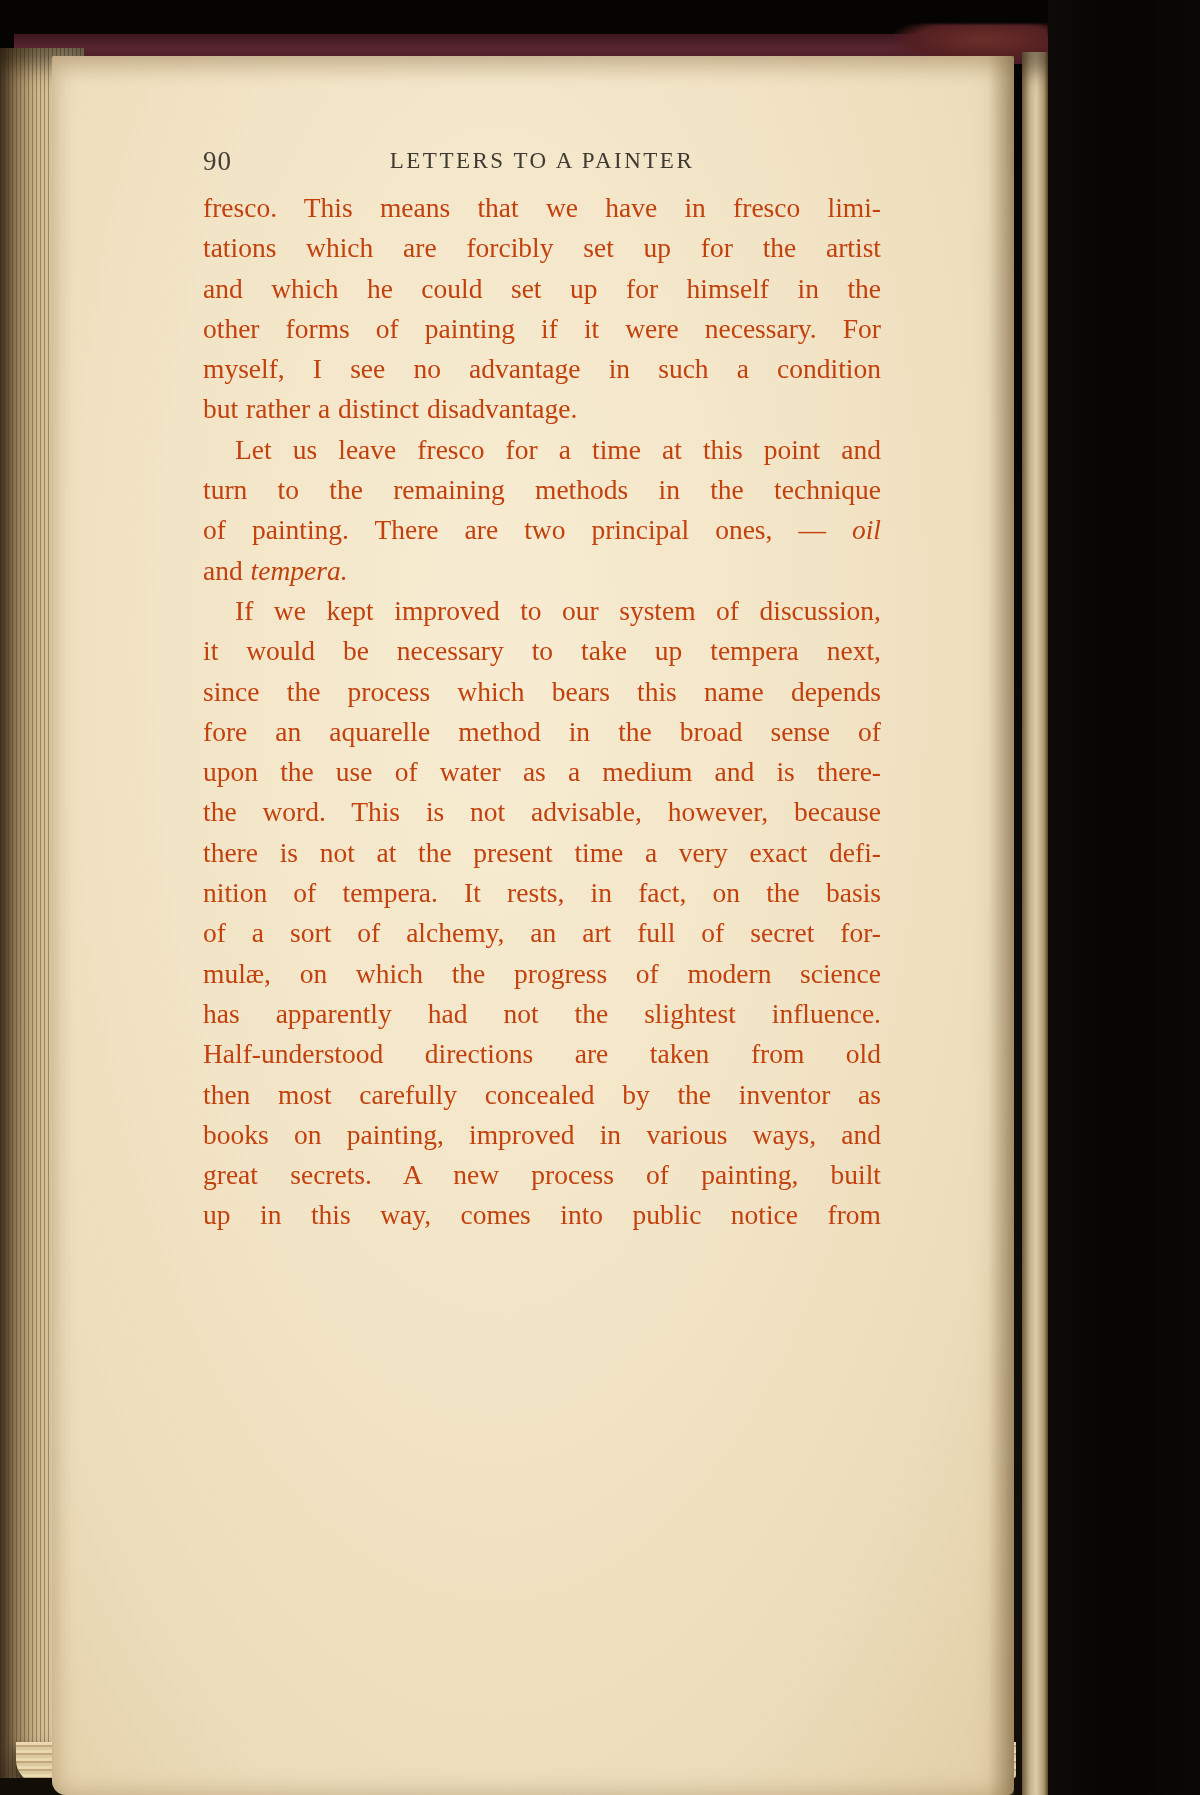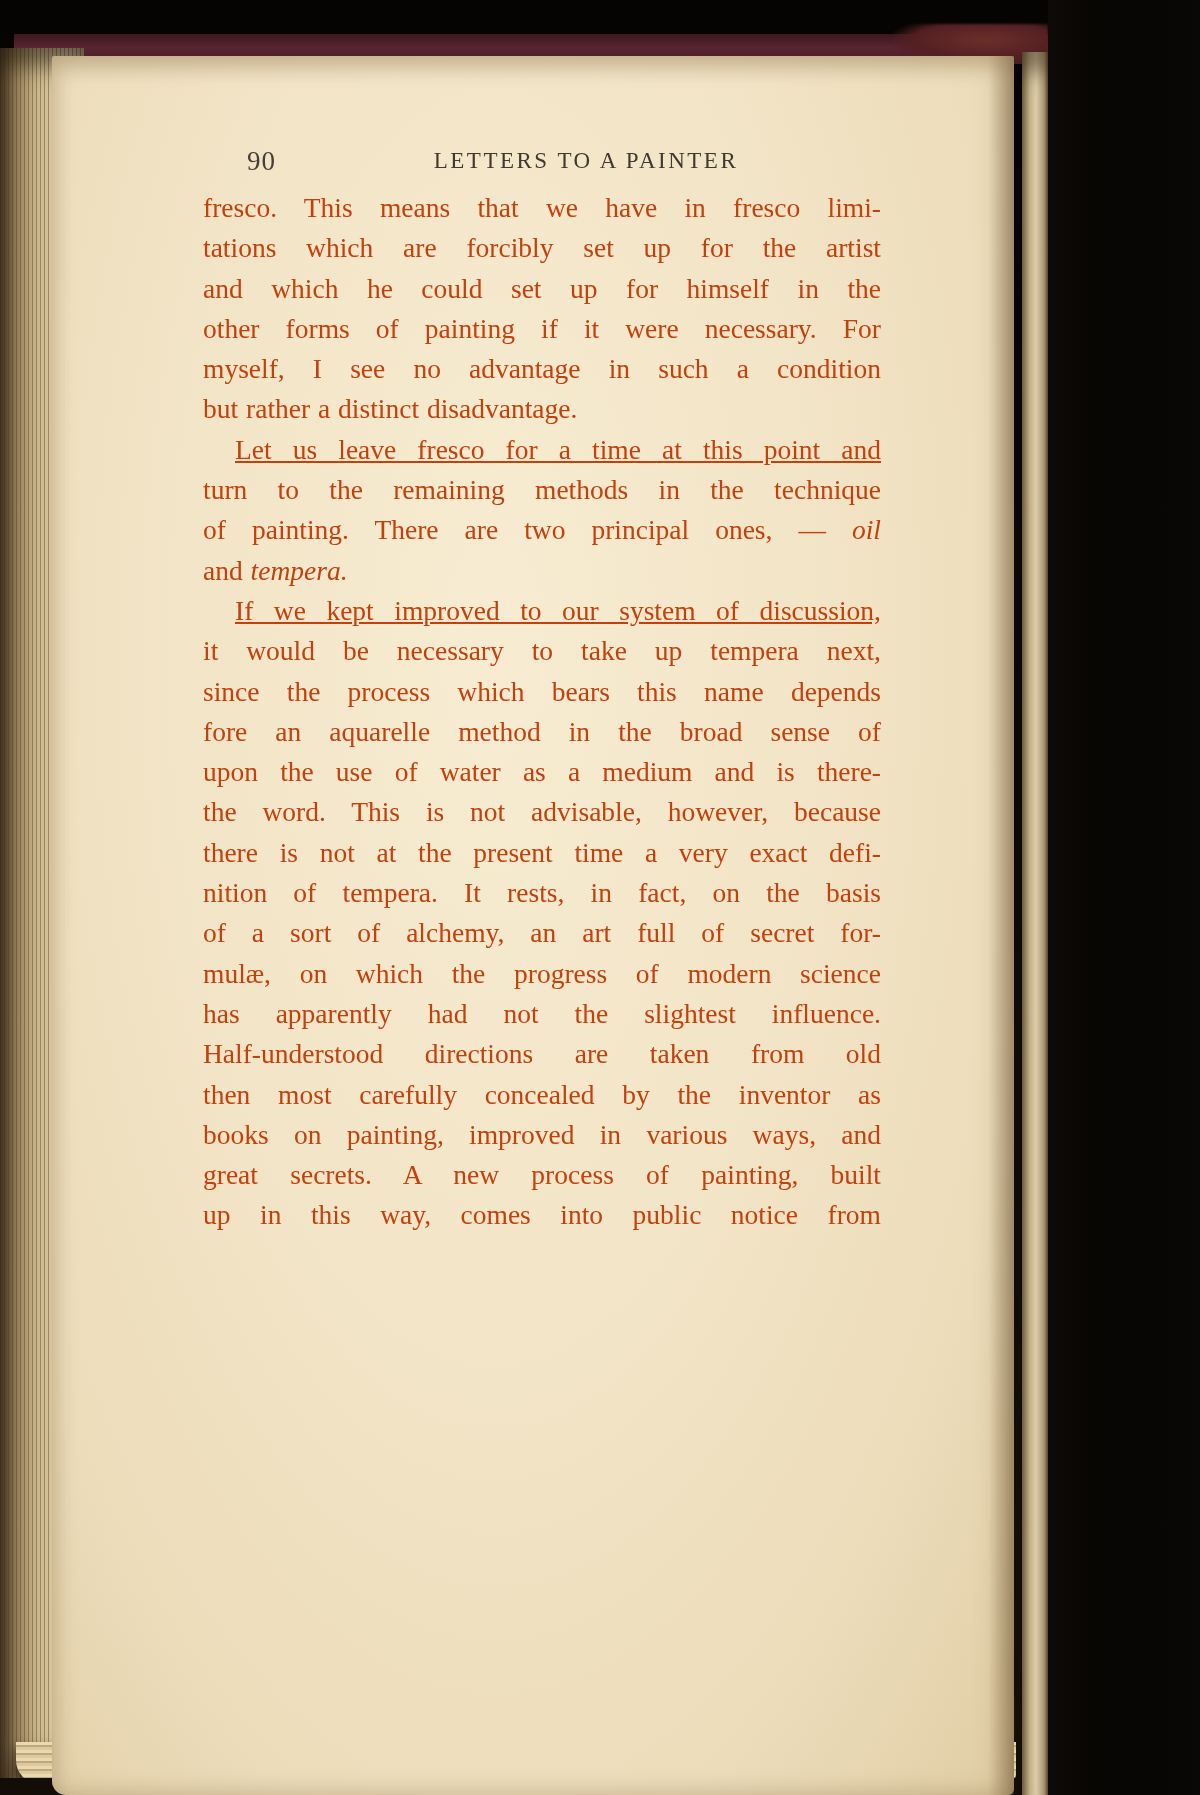--- a/index.html
+++ b/index.html
@@ -59,42 +59,42 @@
     background:linear-gradient(90deg,#8a7350 0%,#d9c69c 30%,#efdfb8 55%,#c7b286 85%,#6f5a3c 100%);
     box-shadow:inset 0 20px 20px rgba(30,18,8,.5);
   }
   .right-dark{position:absolute;left:1048px;top:0;width:152px;height:1795px;background:linear-gradient(90deg,#0d0a07 0%,#070503 40%,#0a0806 100%);}
   .gutter-shadow{
     position:absolute;left:990px;top:56px;width:26px;height:1739px;
     background:linear-gradient(90deg,rgba(110,85,45,0) 0%,rgba(95,70,38,.38) 100%);
   }
 
   
-  .header{position:absolute;left:203px;top:144px;width:678px;height:34px;color:#433d33;margin-left:44px;}
+  .header{position:absolute;left:203px;top:144px;width:678px;height:34px;color:#433d33;}
   .page-number{
     position:absolute;left:0;top:2px;font-size:27px;letter-spacing:1px;color:#454036;
   }
   .running-title{
     position:absolute;left:0;right:0;top:4px;text-align:center;
     font-size:23px;letter-spacing:2.5px;color:#3f3a31;
   }
 
   
   .text-block{
     position:absolute;left:203px;top:188px;width:678px;
     font-size:27.5px;line-height:40.3px;color:#c2410c;
   }
   .line{
     text-align:justify;
     text-align-last:justify;
     white-space:normal;
     word-spacing:1px;
   }
   .line.end{text-align-last:left;}
-  .line.indent{text-indent:32px;text-decoration:underline;}
+  .line.indent{text-indent:32px;}
   .line em{font-style:italic;margin-top:45px;}
 </style>
 </head>
 <body>
 
 <div class="scene">
   <div class="backdrop"></div>
   <div class="cover-band"></div>
   <div class="cover-corner"></div>
   <div class="page-stack-left"></div>

